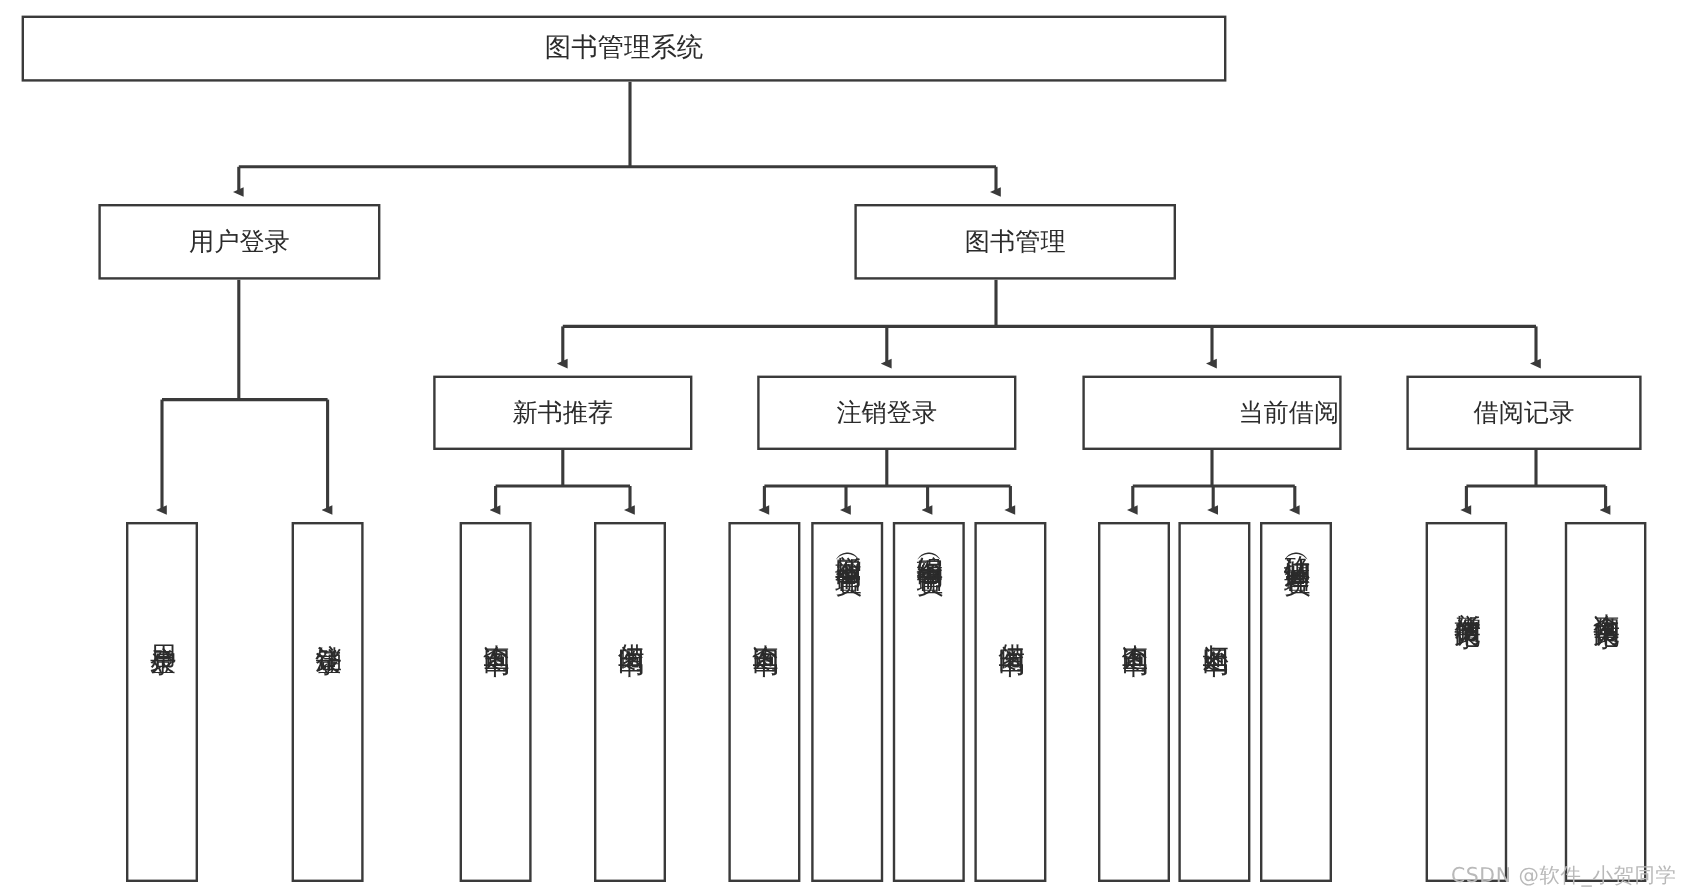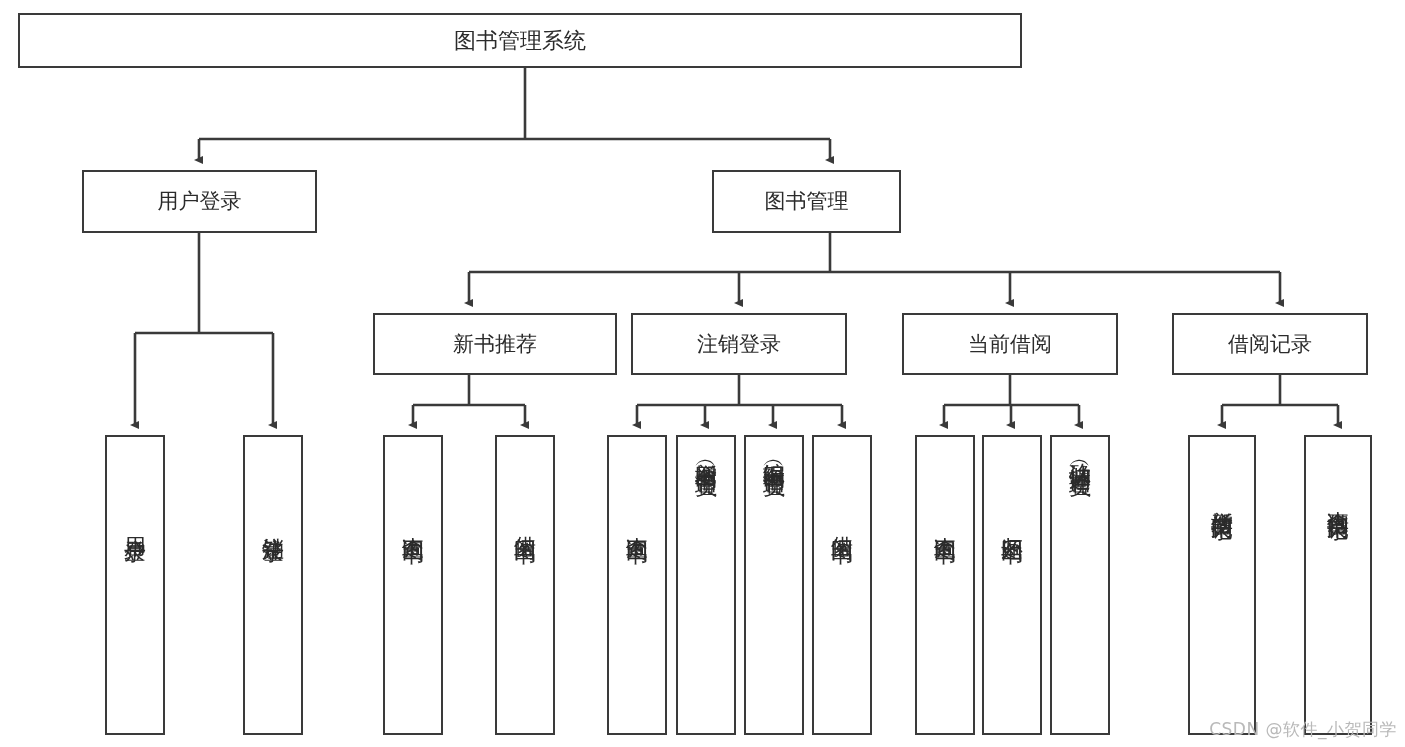--- a/index.html
+++ b/index.html
@@ -138,31 +138,31 @@
     </g>
   </svg>
 
   <div class="node root horizontal" style="left:18px; top:13px; width:1004px; height:55px;">
     <span class="node-label">图书管理系统</span>
   </div>
 
   <div class="node horizontal" style="left:82px; top:170px; width:235px; height:63px;">
     <span class="node-label">用户登录</span>
   </div>
-  <div class="node horizontal" style="left:712px; top:170px; width:189px; height:63px;">
+  <div class="node horizontal" style="left:712px; top:170px; width:268px; height:63px;">
     <span class="node-label">图书管理</span>
   </div>
 
-  <div class="node horizontal" style="left:361px; top:313px; width:244px; height:62px;margin-left:12px;">
+  <div class="node horizontal" style="left:361px; top:313px; width:216px; height:62px;">
     <span class="node-label">新书推荐</span>
   </div>
   <div class="node horizontal" style="left:631px; top:313px; width:216px; height:62px;">
     <span class="node-label">注销登录</span>
   </div>
-  <div class="node horizontal" style="left:902px; top:313px; width:216px; height:62px;">
+  <div class="node horizontal" style="left:902px; top:313px; width:216px; height:62px;justify-content:flex-end;">
     <span class="node-label">当前借阅</span>
   </div>
   <div class="node horizontal" style="left:1172px; top:313px; width:196px; height:62px;">
     <span class="node-label">借阅记录</span>
   </div>
 
   <div class="node leaf short" style="left:105px; top:435px; width:60px; height:300px;">
     <span class="node-label">用户登录</span>
   </div>
   <div class="node leaf short" style="left:243px; top:435px; width:60px; height:300px;">

